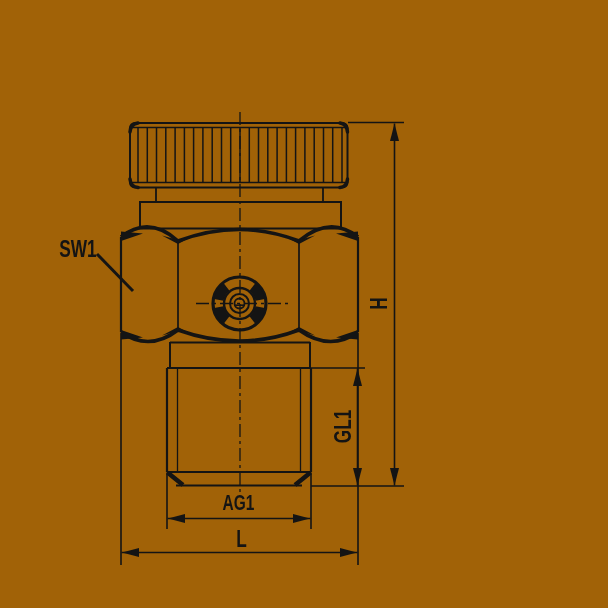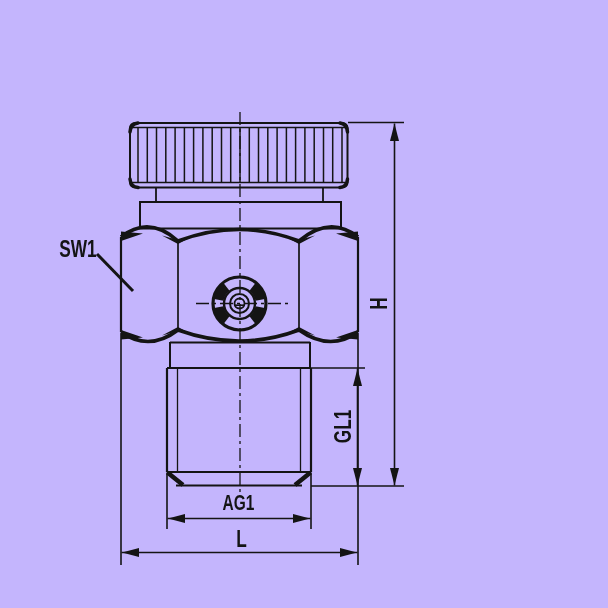--- a/index.html
+++ b/index.html
@@ -1,16 +1,16 @@
 <!DOCTYPE html>
 <html><head>
 <meta charset="utf-8">
 <style>
   html,body{margin:0;padding:0;background:#ffffff;}
-  .page{position:relative;width:608px;height:608px;background:#c4b5fd;overflow:hidden;
+  .page{position:relative;width:608px;height:608px;background:#a16207;overflow:hidden;
         font-family:"Liberation Sans",sans-serif;}
   svg text{font-family:"Liberation Sans",sans-serif;font-weight:700;fill:#141414;}
 </style>
 </head>
 <body>
 
 <div class="page">
 <svg width="608" height="608" viewBox="0 0 608 608">
 
   <g stroke="#141414" stroke-width="1.3" stroke-dasharray="13 4 3 4" fill="none">

